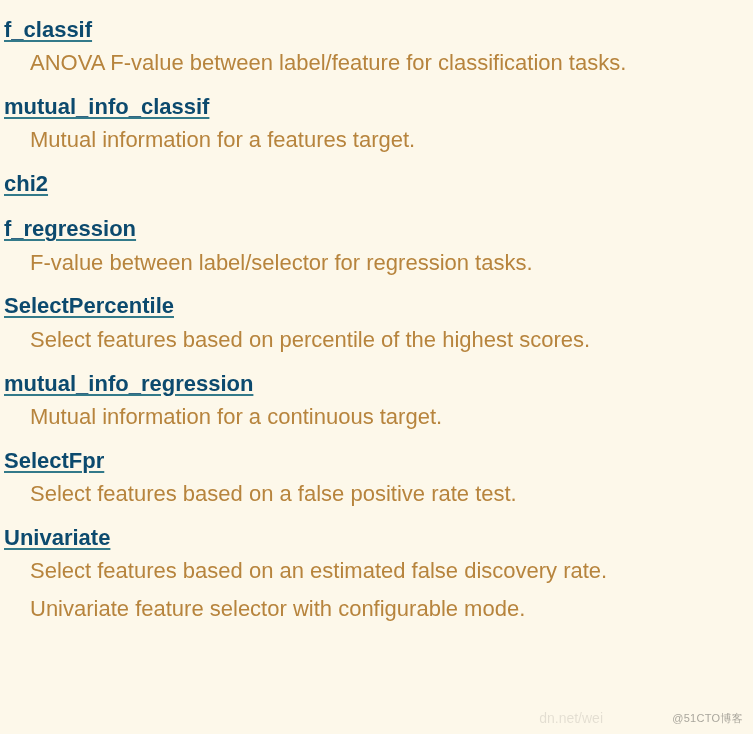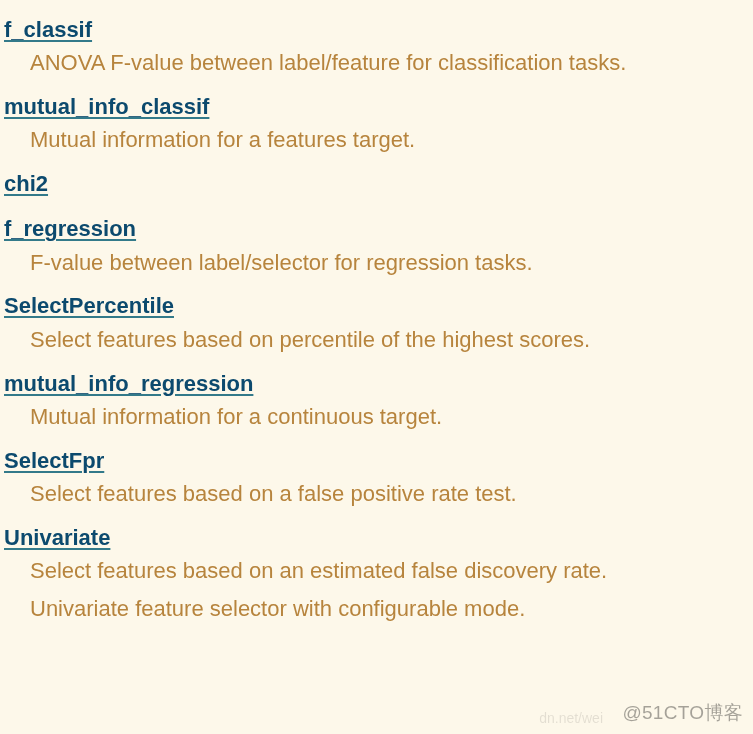--- a/index.html
+++ b/index.html
@@ -27,21 +27,21 @@
     font-size: 22px;
     color: #b7843d;
     padding-left: 26px;
     margin-bottom: 6px;
     line-height: 1.45;
   }
   .watermark {
     position: absolute;
     right: 10px;
     bottom: 8px;
-    font-size: 19px;
+    font-size: 11px;
     color: rgba(0,0,0,0.35);
     letter-spacing: .3px;
   }
   .watermark-faint {
     position: absolute;
     right: 150px;
     bottom: 8px;
     font-size: 14px;
     color: rgba(0,0,0,0.10);
   }

